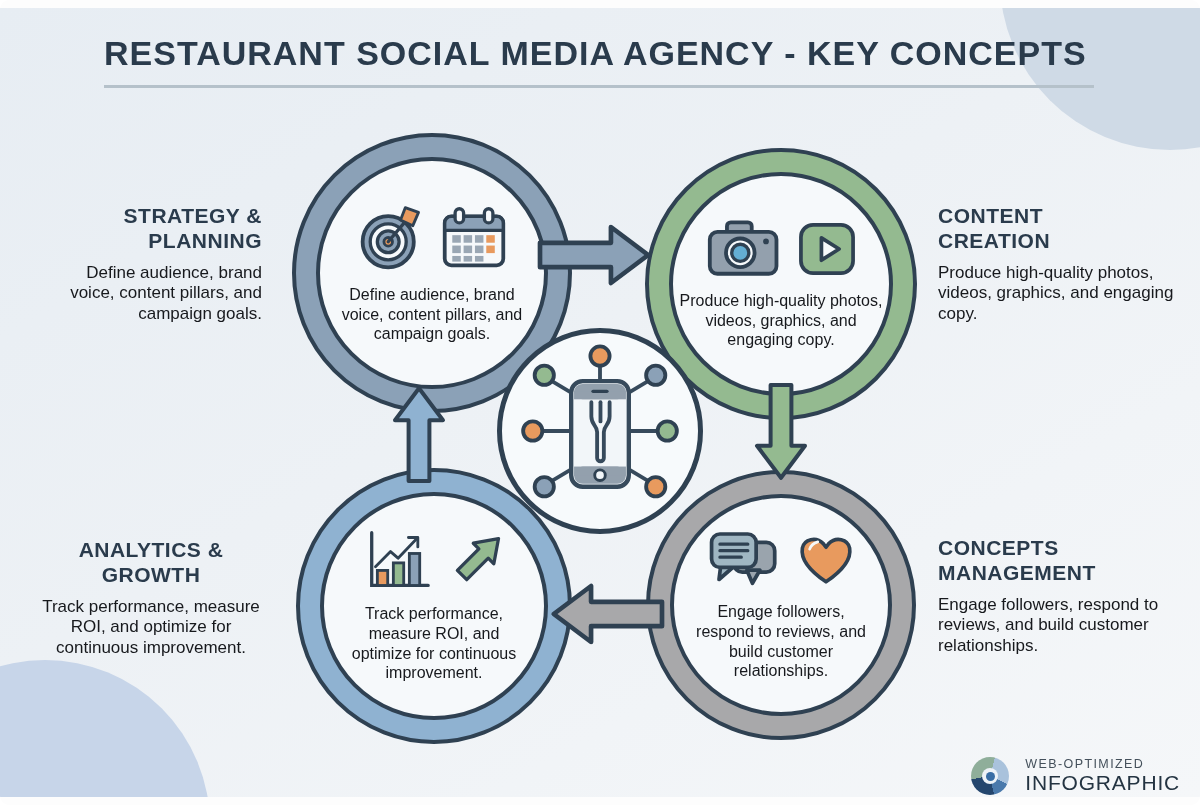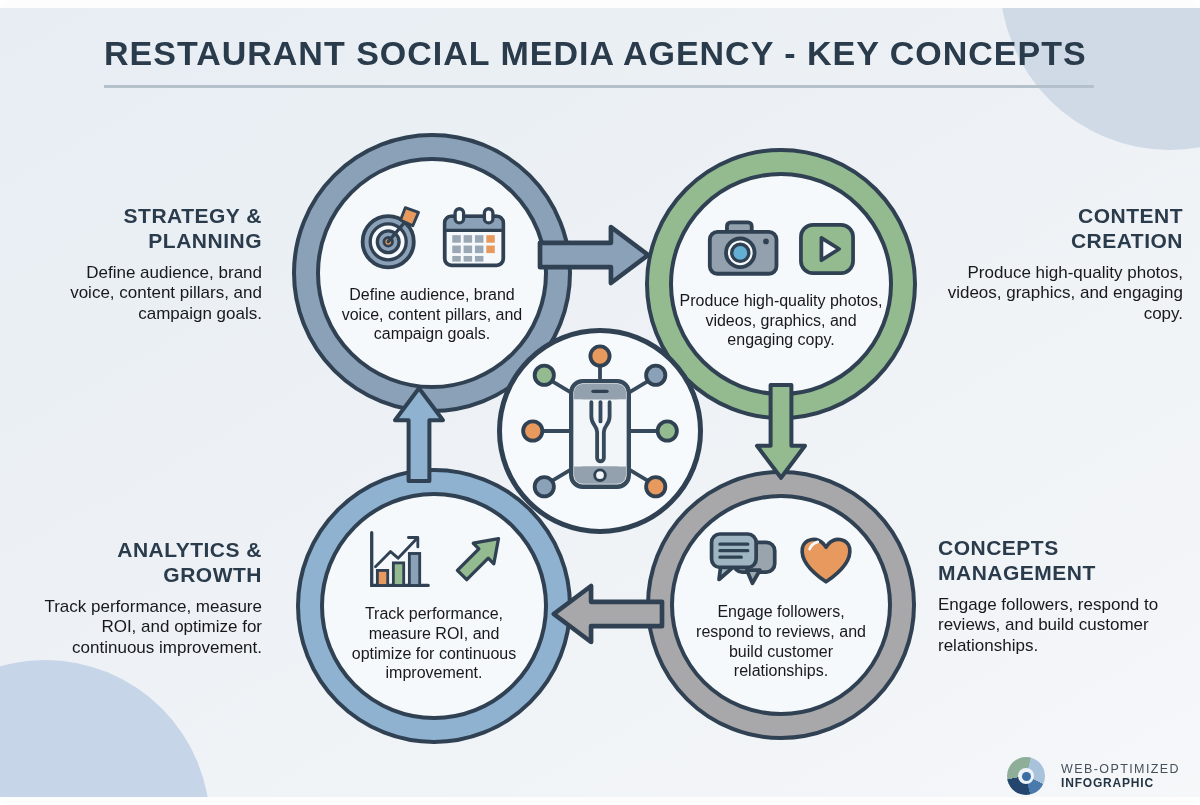--- a/index.html
+++ b/index.html
@@ -30,22 +30,22 @@
   .side-label { position:absolute; z-index:2; }
   .side-label.right { text-align:right; }
   .side-label.left  { text-align:left; }
   .side-heading {
     font-size:21px; font-weight:700; line-height:1.18; letter-spacing:0.5px;
     color:#2a3b4c; white-space:pre-line;
   }
   .side-desc { margin-top:9px; font-size:17px; line-height:1.22; color:#17191d; }
 
   #label-strategy  { left:62px;  top:204px; width:200px; }
-  #label-content   { left:938px; top:204px; width:245px;text-align:right; }
-  #label-analytics { left:40px;  top:538px; width:222px; }
+  #label-content   { left:938px; top:204px; width:245px; }
+  #label-analytics { left:40px;  top:538px; width:222px;text-align:center; }
   #label-community { left:938px; top:536px; width:255px; }
 
   .ring {
     position:absolute; border-radius:50%; box-sizing:border-box;
     border:4px solid #2f4152; z-index:3; background:#8ba1b7;
   }
   .ring-inner {
     position:absolute; inset:20px; border-radius:50%; box-sizing:border-box;
     background:#f6f9fb; border:4px solid #2f4152;
     display:flex; flex-direction:column; align-items:center; justify-content:center;
@@ -73,36 +73,36 @@
 
   #center-circle {
     position:absolute; left:497px; top:328px; width:206px; height:206px;
     box-sizing:border-box; border-radius:50%; background:#f7fafc;
     border:5px solid #2f4152; z-index:5;
     display:flex; align-items:center; justify-content:center;
   }
 
   #badge {
     position:absolute; right:20px; bottom:10px; z-index:2;
-    display:flex; align-items:center; gap:16px;
+    display:flex; align-items:flex-start; gap:16px;
   }
   .logo {
     width:38px; height:38px; border-radius:50%;
     background:conic-gradient(from -100deg,
       #8fae9a 0deg 115deg, #a9c2dc 115deg 215deg,
       #4a79ab 215deg 268deg, #24466e 268deg 360deg);
     display:flex; align-items:center; justify-content:center;
   }
   .logo-hole {
     width:16px; height:16px; border-radius:50%; background:#eef3f8;
     display:flex; align-items:center; justify-content:center;
   }
   .logo-dot { width:9px; height:9px; border-radius:50%; background:#3a6ea5; }
   .badge-line1 { font-size:12.5px; letter-spacing:1.4px; color:#44505b; font-weight:500; }
-  .badge-line2 { font-size:12px; font-weight:700; letter-spacing:0.8px; color:#243442; }
+  .badge-line2 { font-size:21px; font-weight:400; letter-spacing:0.8px; color:#243442; }
 </style>
 </head>
 <body>
 
 <div class="canvas">
 
   <div class="bg">
     <div class="corner corner-tr"></div>
     <div class="corner corner-bl"></div>
   </div>

